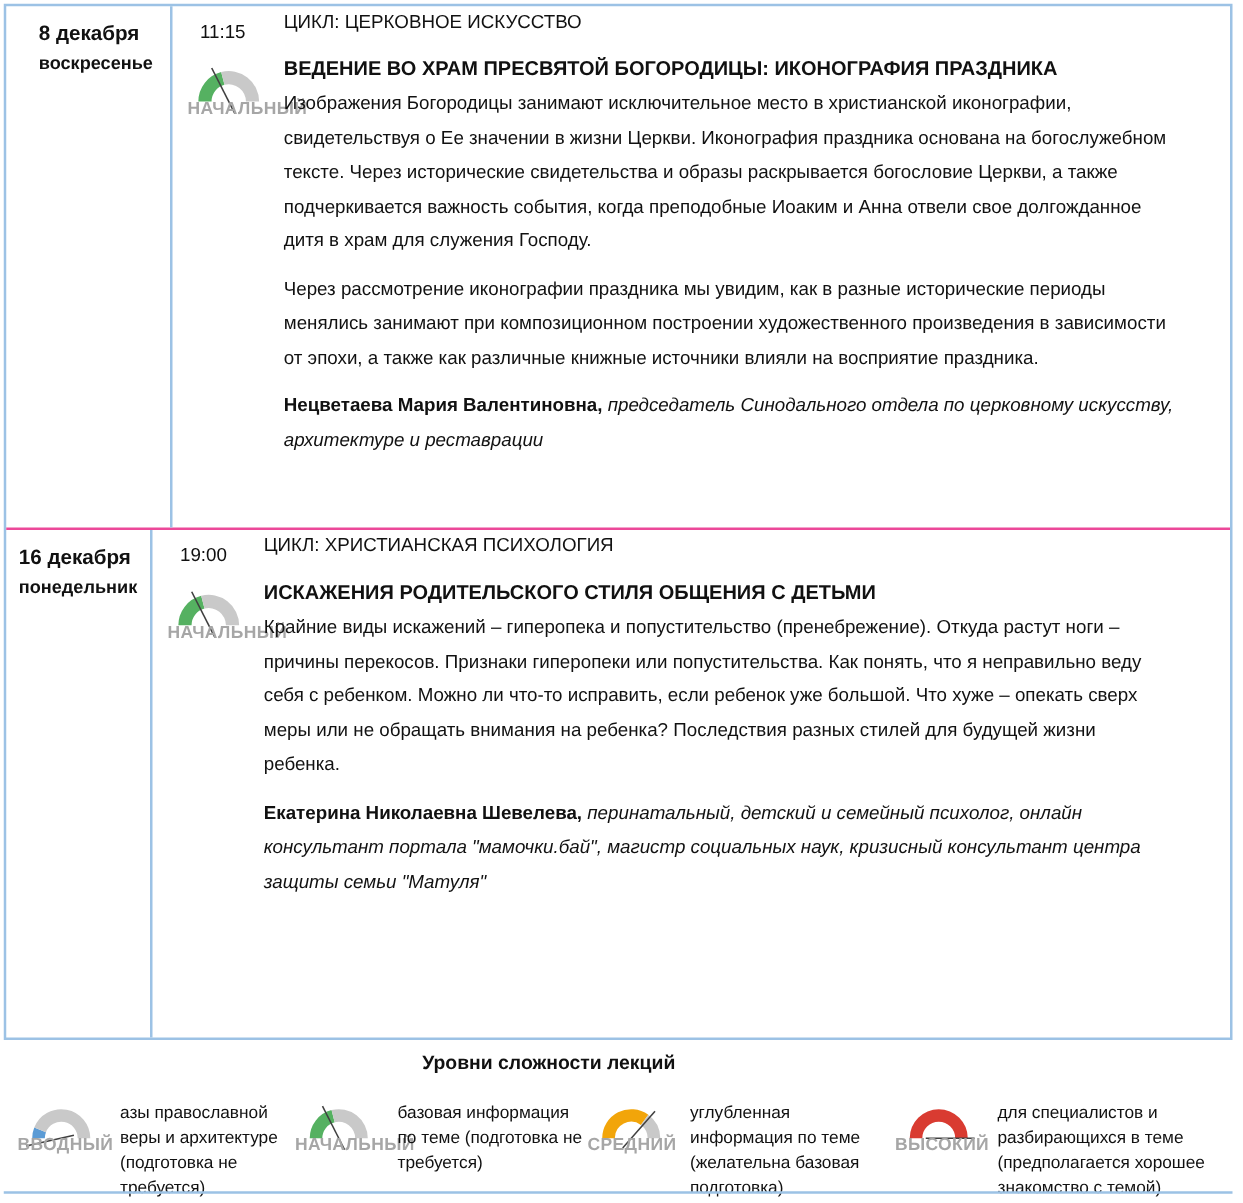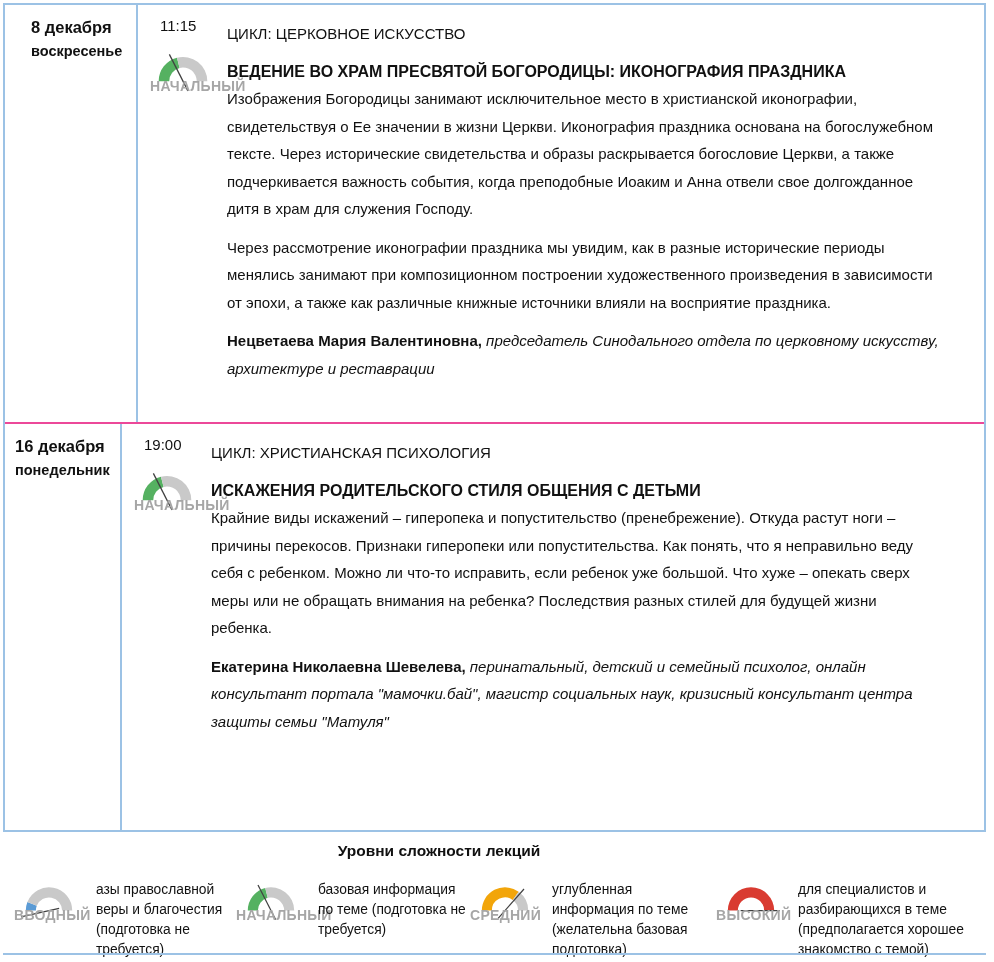--- a/index.html
+++ b/index.html
@@ -20,21 +20,21 @@
   .session-date { font-size:16.5px; font-weight:bold; line-height:26px; }
   .session-weekday { font-size:14.5px; font-weight:bold; line-height:22px; }
   .col-time { width:89px; flex:0 0 auto; padding:10px 0 0 12px; }
   .session-time { font-size:15px; line-height:22px; margin-left:10px; }
   .gauge-block { margin-top:12px; width:66px; text-align:center; }
   .gauge-block svg, .legend-icon svg { overflow:visible; display:block; margin:0 auto; }
   .gauge-label {
     font-size:14px; font-weight:bold; color:#a6a6a6; letter-spacing:0.3px;
     white-space:nowrap; margin-top:-6px; text-align:center;
   }
-  .col-content { flex:1 1 auto; padding:18px 44px 0 0; min-width:0; }
+  .col-content { flex:1 1 auto; padding:2px 44px 0 0; min-width:0; }
   .cycle-label { font-size:15px; line-height:22px; margin-bottom:13px; }
   .session-title { font-size:16px; font-weight:bold; line-height:27px; }
   .session-paragraph { font-size:15px; line-height:27.5px; margin-bottom:11px; }
   .session-paragraph:first-of-type { margin-bottom:11px; }
   .speaker-line { font-size:15px; line-height:27.5px; padding-bottom:12px; }
   .speaker-name { font-weight:bold; }
   .speaker-title { font-style:italic; }
   .row-1 { min-height:417px;margin-left:16px; }
   .row-2 { min-height:408px; }
 
@@ -121,21 +121,21 @@
       <div class="legend-icon">
         <div>
             <svg viewBox="0 0 100 54" width="62" height="33">
               <path d="M12.00,50.00 A38,38 0 0 1 14.67,36.01 L30.01,42.09 A21.5,21.5 0 0 0 28.50,50.00 Z" fill="#5b9bd5"></path>
               <path d="M14.67,36.01 A38,38 0 0 1 88.00,50.00 L71.50,50.00 A21.5,21.5 0 0 0 30.01,42.09 Z" fill="#c9c9c9"></path>
               <line x1="66.6" y1="46.3" x2="4.1" y2="60.3" stroke="#404040" stroke-width="2"></line>
             </svg>
           </div>
         <div class="gauge-label">ВВОДНЫЙ</div>
       </div>
-      <div class="legend-desc">азы православной веры и благочестия (подготовка не требуется)</div>
+      <div class="legend-desc">азы православной веры и архитектуре (подготовка не требуется)</div>
     </div>
 
     <div class="legend-item">
       <div class="legend-icon">
         <div>
             <svg viewBox="0 0 100 54" width="62" height="33">
               <path d="M12.00,50.00 A38,38 0 0 1 40.55,13.19 L44.65,29.18 A21.5,21.5 0 0 0 28.50,50.00 Z" fill="#55b161"></path>
               <path d="M40.55,13.19 A38,38 0 0 1 88.00,50.00 L71.50,50.00 A21.5,21.5 0 0 0 44.65,29.18 Z" fill="#c9c9c9"></path>
               <line x1="57.7" y1="65.1" x2="28.7" y2="8.1" stroke="#404040" stroke-width="2"></line>
             </svg>

